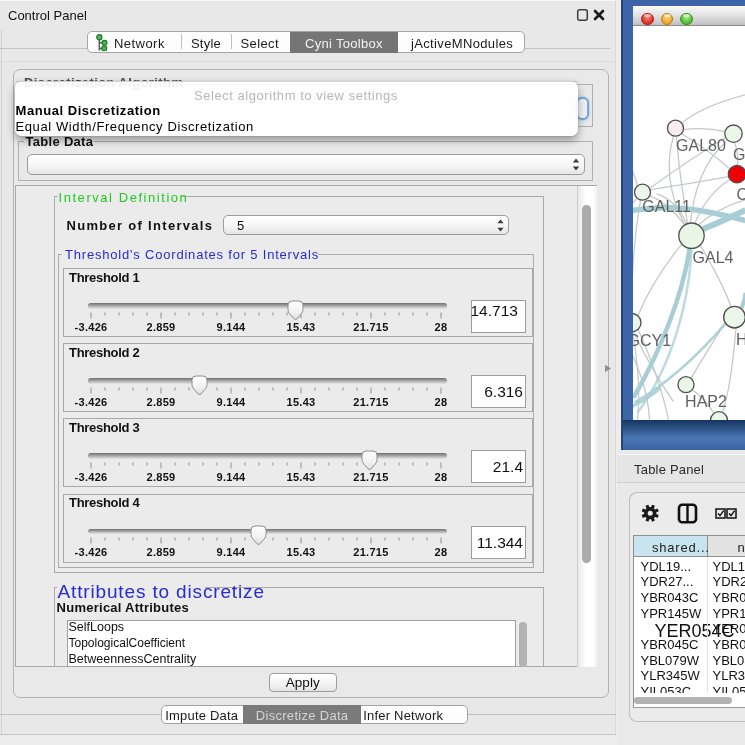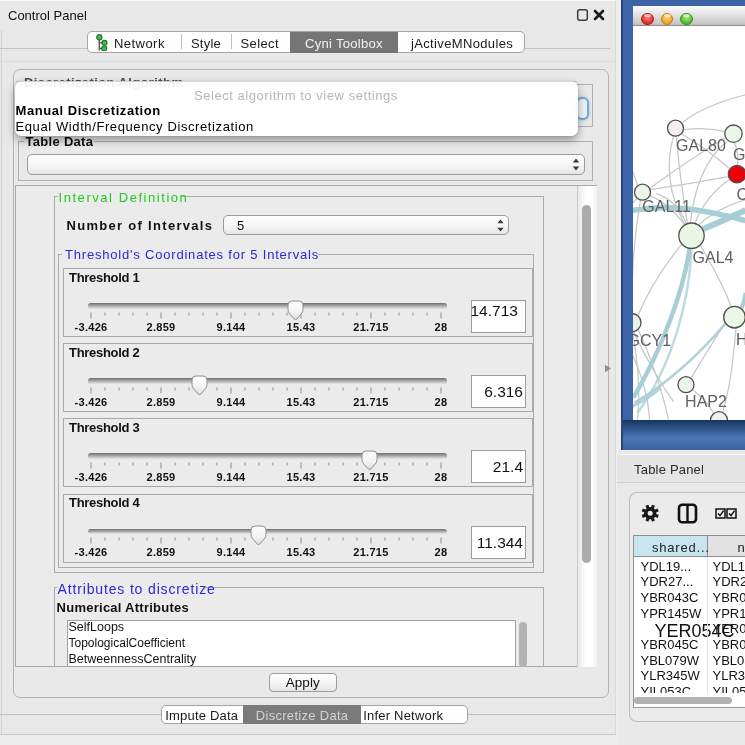--- a/index.html
+++ b/index.html
@@ -254,21 +254,21 @@
         </linearGradient>
       </defs>
       <path d="M1 5 Q1 1 5 1 L12 1 Q16 1 16 5 L16 9.5 Q16 12 14.4 13.8 L10 18.8 Q8.5 20.3 7 18.8 L2.6 13.8 Q1 12 1 9.5 Z" fill="url(#thg)" stroke="#8e8e8e" stroke-width="1"></path>
     </svg>
 <div style="position:absolute;left:470.5px;top:525.5px;width:55px;height:33px;background:#ffffff;border:1px solid #9c9c9c;"></div>
 <div style="position:absolute;left:470.5px;top:525.5px;width:52.5px;height:33px;line-height:33px;text-align:right;font-size:15.5px;color:#111;">11.344</div>
 <div style="position:absolute;left:53.5px;top:587px;width:1px;height:79.5px;background:#ababab;"></div>
 <div style="position:absolute;left:53.5px;top:587px;width:489.5px;height:1px;background:#ababab;"></div>
 <div style="position:absolute;left:543px;top:587px;width:1px;height:79.5px;background:#ababab;"></div>
 <div style="position:absolute;left:57px;top:581px;width:148px;height:12px;background:#ebebeb;"></div>
-<div style="position:absolute;left:57.5px;top:581px;font-size:14px;color:#2a2ad0;white-space:nowrap;letter-spacing:0.85px;">Attributes to discretize</div>
+<div style="position:absolute;left:57.5px;top:581px;font-size:19px;color:#2a2ad0;white-space:nowrap;letter-spacing:0.85px;">Attributes to discretize</div>
 <div style="position:absolute;left:56.6px;top:599.5px;font-size:13px;color:#111;white-space:nowrap;font-weight:bold;letter-spacing:0.25px;">Numerical Attributes</div>
 <div style="position:absolute;left:67px;top:619.5px;width:449px;height:47px;background:#ffffff;border:1px solid #a0a0a0;"></div>
 <div style="position:absolute;left:68.5px;top:620px;font-size:12.5px;color:#111;white-space:nowrap;">SelfLoops</div>
 <div style="position:absolute;left:68.5px;top:636px;font-size:12px;color:#111;white-space:nowrap;">TopologicalCoefficient</div>
 <div style="position:absolute;left:68.5px;top:652px;font-size:12.5px;color:#111;white-space:nowrap;">BetweennessCentrality</div>
 <div style="position:absolute;left:518.5px;top:622px;width:8.5px;height:44.5px;background:#b3b3b3;border-radius:4px;"></div>
 <div style="position:absolute;left:577px;top:185.5px;width:19.5px;height:481px;background:linear-gradient(90deg,#e8e8e8,#ffffff 40%,#ffffff 75%,#f2f2f2);border-left:1px solid #cccccc;"></div>
 <div style="position:absolute;left:581.5px;top:205px;width:9px;height:358px;background:#ababab;border-radius:4.5px;"></div>
 <div style="position:absolute;left:269px;top:673px;width:67.5px;height:18.5px;background:linear-gradient(180deg,#ffffff,#f3f3f3 60%,#e4e4e4);border:1px solid #9d9d9d;border-radius:4px;"></div>
 <div style="position:absolute;left:269px;top:675px;width:67.5px;text-align:center;font-size:13.5px;color:#111;white-space:nowrap;">Apply</div>

